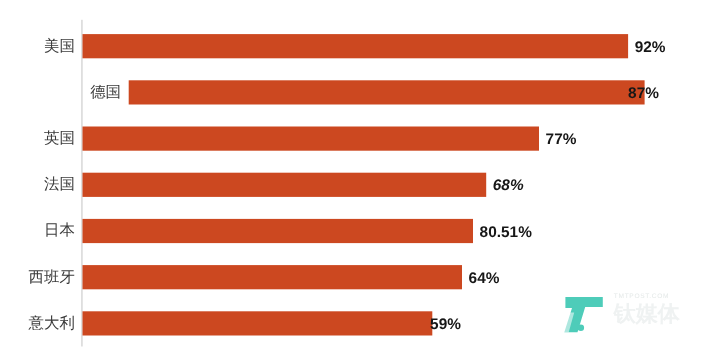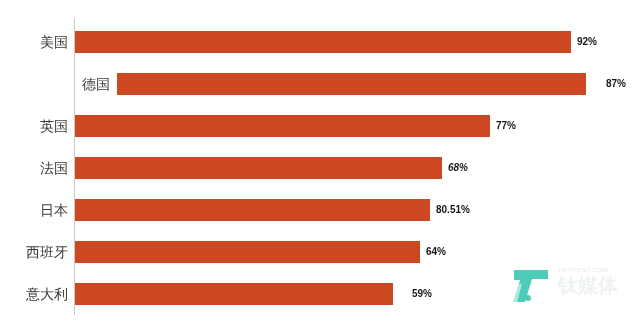--- a/index.html
+++ b/index.html
@@ -67,21 +67,21 @@
     top: 10px;
     height: 22px;
     background: #cc4820;
   }
   .bar-value {
     position: absolute;
     top: 10px;
     height: 22px;
     line-height: 22px;
     white-space: nowrap;
-    font-size: 10px;
+    font-size: 14px;
     font-weight: bold;
     color: #171717;
     font-family: "Liberation Sans", sans-serif;
   }
 
   
   #watermark {
     position: absolute;
     left: 508px;
     top: 262px;
@@ -135,21 +135,21 @@
       <div class="bar-track">
         <div class="bar" style="width:496px;"></div>
         <div class="bar-value" style="left:502px;">92%</div>
       </div>
     </div>
 
     <div class="bar-row" style="top:63px;margin-left:42px;">
       <div class="cat-label">德国</div>
       <div class="bar-track">
         <div class="bar" style="width:469px;"></div>
-        <div class="bar-value" style="left:489px;text-align:center;">87%</div>
+        <div class="bar-value" style="left:454px;text-align:center;">87%</div>
       </div>
     </div>
 
     <div class="bar-row" style="top:105px;">
       <div class="cat-label">英国</div>
       <div class="bar-track">
         <div class="bar" style="width:415px;"></div>
         <div class="bar-value" style="left:421px;text-align:center;">77%</div>
       </div>
     </div>
@@ -175,21 +175,21 @@
       <div class="bar-track">
         <div class="bar" style="width:345px;"></div>
         <div class="bar-value" style="left:351px;">64%</div>
       </div>
     </div>
 
     <div class="bar-row" style="top:273px;">
       <div class="cat-label">意大利</div>
       <div class="bar-track">
         <div class="bar" style="width:318px;"></div>
-        <div class="bar-value" style="left:337px;text-align:right;">59%</div>
+        <div class="bar-value" style="left:316px;text-align:right;">59%</div>
       </div>
     </div>
 
   </div>
 
   <div id="watermark">
     <svg id="watermark-mark" viewBox="0 0 46 44">
       <path d="M6 6 H40 L40 15 L24 15 L17 38 L5 38 L12 16 L6 16 Z" fill="#3fc8b4"></path>
       <path d="M2 20 H14 L9 38 H0 Z" fill="#ffffff" opacity="0.55"></path>
       <circle cx="20" cy="34" r="3" fill="#3fc8b4"></circle>

